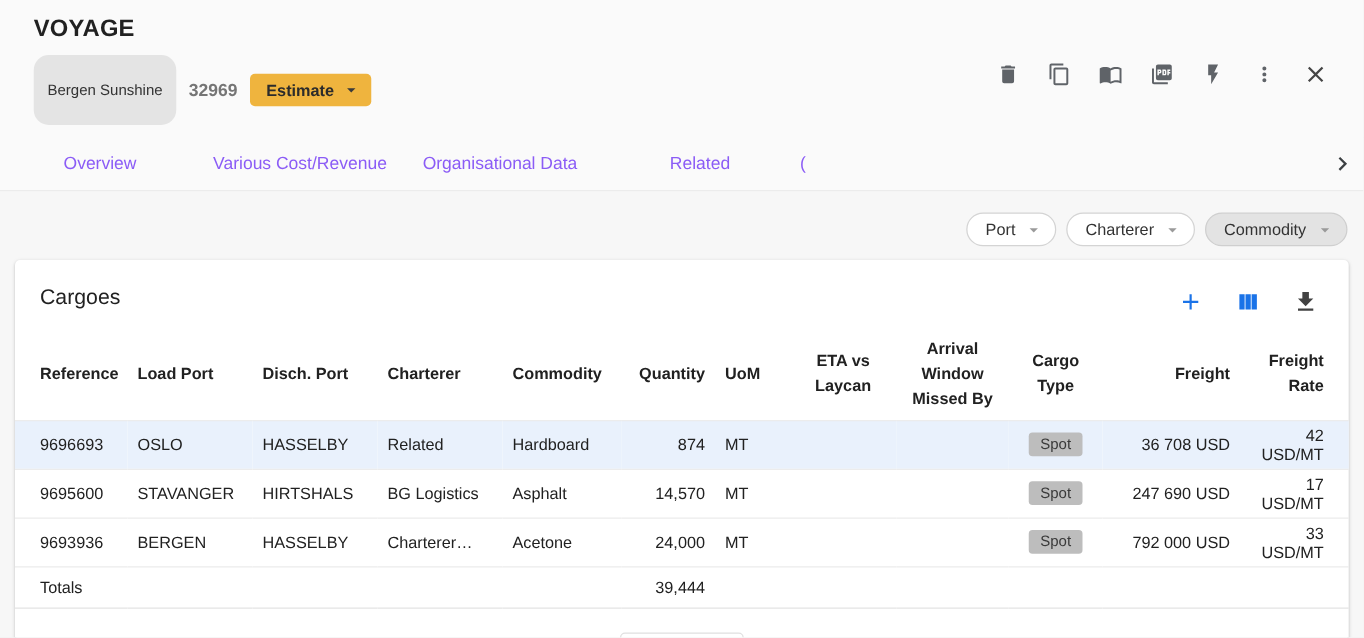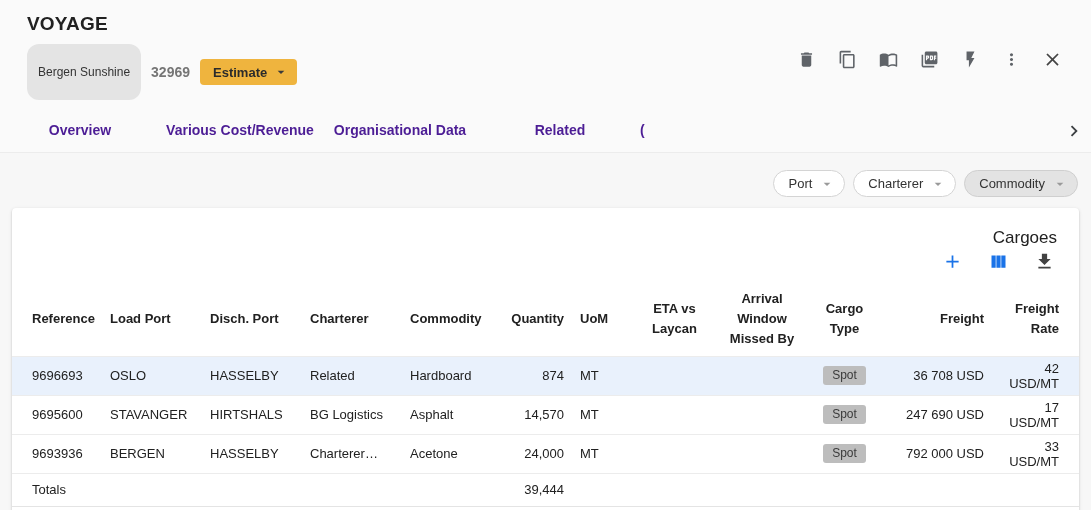--- a/index.html
+++ b/index.html
@@ -15,37 +15,37 @@
   .voy-num { color:#757575; font-weight:700; font-size:14px; }
   .estimate-btn { display:inline-flex; align-items:center; gap:6px; background:#efb43e; border:none; border-radius:4px; padding:5px 8px 5px 13px; font-size:13px; font-weight:600; color:#2b2b2b; cursor:pointer; font-family:inherit; }
   .top-icons { display:flex; align-items:center; gap:15px; margin-top:6px; }
   .icon-btn { background:none; border:none; width:26px; height:26px; display:flex; align-items:center; justify-content:center; cursor:pointer; padding:0; }
   .icon-btn svg { width:19px; height:19px; fill:#5f6368; }
   .icon-btn.close svg { width:21px; height:21px; fill:#444; }
 
   
   .tabbar { display:flex; align-items:stretch; height:43px; background:#fafafa; border-bottom:1px solid #ececec; position:relative; }
   .tabs { display:flex; flex:1; overflow:hidden; }
-  .tab { width:160px; flex:0 0 auto; display:flex; align-items:center; justify-content:center; font-size:14px; color:#4c1d95; cursor:pointer; white-space:nowrap; border-bottom:2px solid transparent;font-weight:bold; }
+  .tab { width:160px; flex:0 0 auto; display:flex; align-items:center; justify-content:center; font-size:14px; color:#8b5cf6; cursor:pointer; white-space:nowrap; border-bottom:2px solid transparent; }
   .tab.active { color:#1a73e8; border-bottom:2px solid #1a73e8; font-weight:500; }
   .tab.partial { width:34px; justify-content:flex-start; overflow:hidden; }
   .tab-scroll { background:none; border:none; width:34px; display:flex; align-items:center; justify-content:center; cursor:pointer; }
   .tab-scroll svg { width:22px; height:22px; fill:#3c4043; }
 
   
   .content { background:#f7f7f7; height:calc(100% - 112px); padding-top:17px; }
   .filters { display:flex; justify-content:flex-end; gap:8px; padding:0 13px; margin-bottom:11px; }
   .fchip { display:inline-flex; align-items:center; gap:7px; height:27px; border:1px solid #d4d4d4; border-radius:14px; background:#fff; padding:0 9px 0 14px; font-size:13px; font-weight:500; color:#333; cursor:pointer; font-family:inherit; }
   .fchip.active { background:#e3e3e3; border-color:#cfcfcf; }
   .fchip svg { width:16px; height:16px; fill:#9a9a9a; }
   .estimate-btn svg { width:16px; height:16px; fill:#3a3a3a; }
 
   
   .card { background:#fff; margin:0 12px; border-radius:4px; box-shadow:0 1px 2px rgba(0,0,0,.18), 0 1px 4px rgba(0,0,0,.08); padding-bottom:10px; }
-  .card-head { display:flex; justify-content:space-between; align-items:flex-end; padding:20px 22px 4px 20px;flex-direction:column; }
+  .card-head { display:flex; justify-content:space-between; align-items:flex-start; padding:20px 22px 4px 20px; }
   .card-title { font-size:17px; font-weight:500; color:#212121; }
   .card-actions { display:flex; align-items:center; gap:20px; }
   .card-actions .icon-btn svg { width:21px; height:21px; }
   .blue-icon svg { fill:#1a73e8 !important; }
   .dark-icon svg { fill:#424242 !important; }
 
   
   table { width:100%; border-collapse:collapse; table-layout:fixed; font-size:13px; margin-top:4px; }
   th { height:74px; vertical-align:middle; font-weight:700; color:#212121; line-height:1.55; padding:4px 8px; font-size:13px; cursor:pointer; }
   td { height:31px; padding:4px 8px; color:#212121; }

